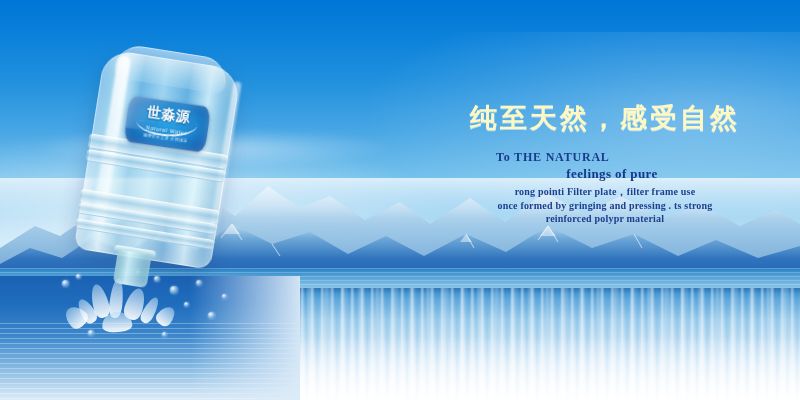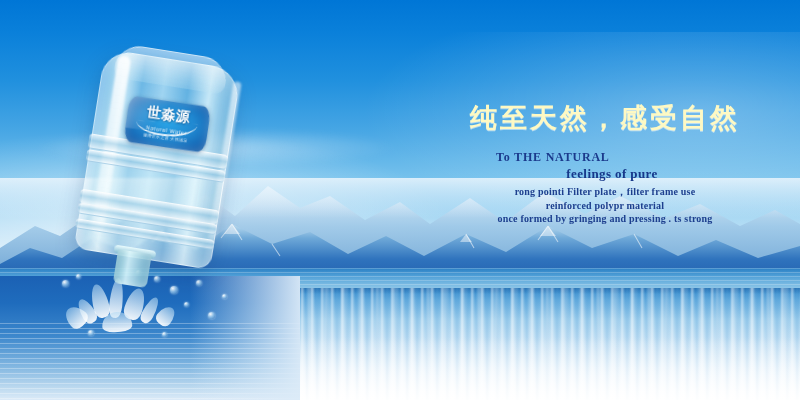--- a/index.html
+++ b/index.html
@@ -409,18 +409,18 @@
     </div>
   </div>
 
   <div class="copy">
     <div class="headline">纯至天然，感受自然</div>
     <div class="sub1">To THE NATURAL</div>
     <div class="sub2row">
       <span class="sub2a">feelings of pure</span>
     </div>
     <p class="fine">rong pointi Filter plate，filter frame use</p>
+    <p class="fine">once formed by gringing and pressing . ts strong</p>
     <p class="fine">reinforced polypr material</p>
-    <p class="fine">once formed by gringing and pressing . ts strong</p>
   </div>
 
 
 </div>
 
 </body></html>

